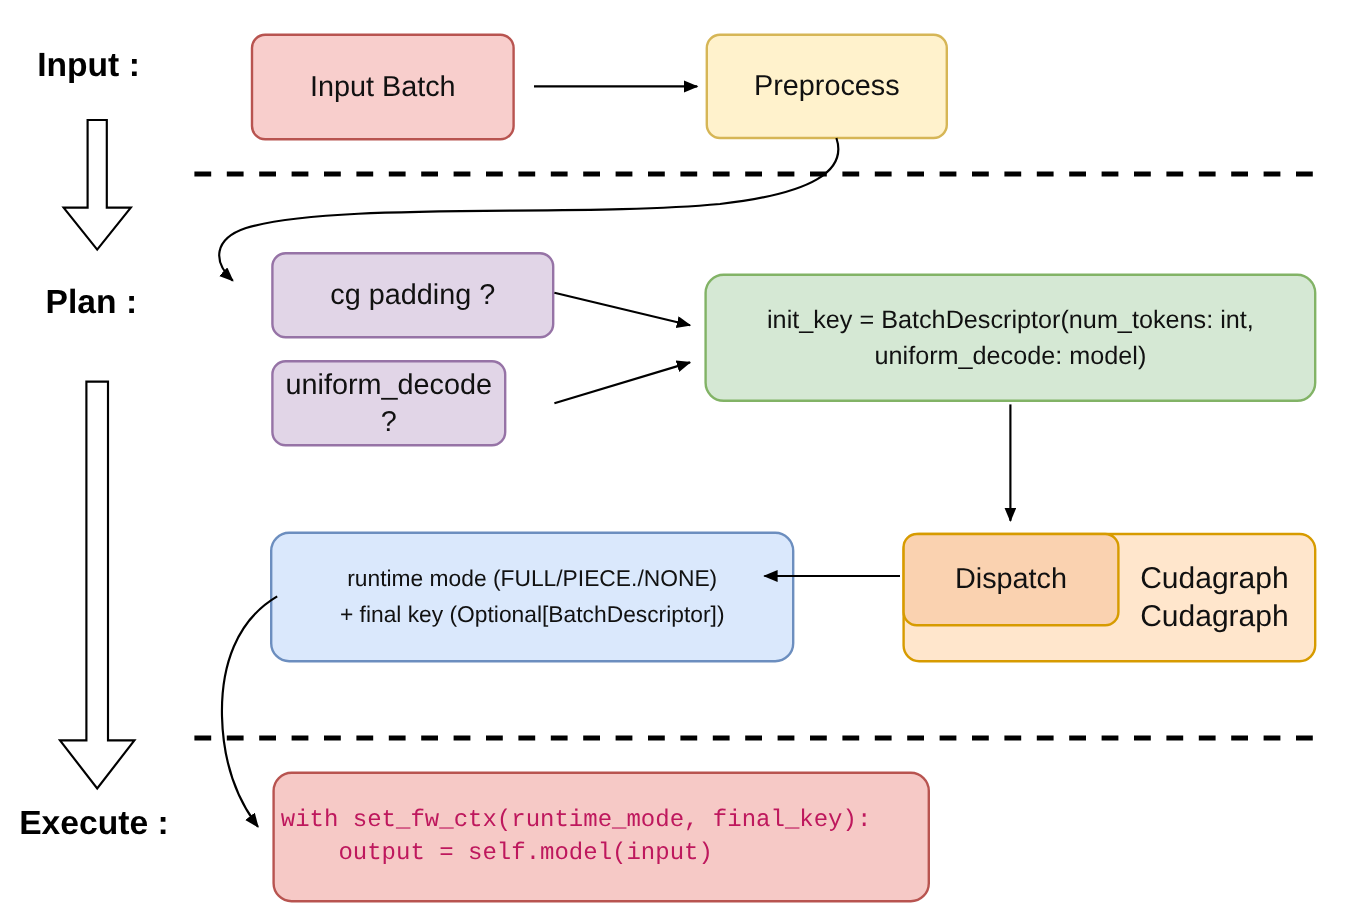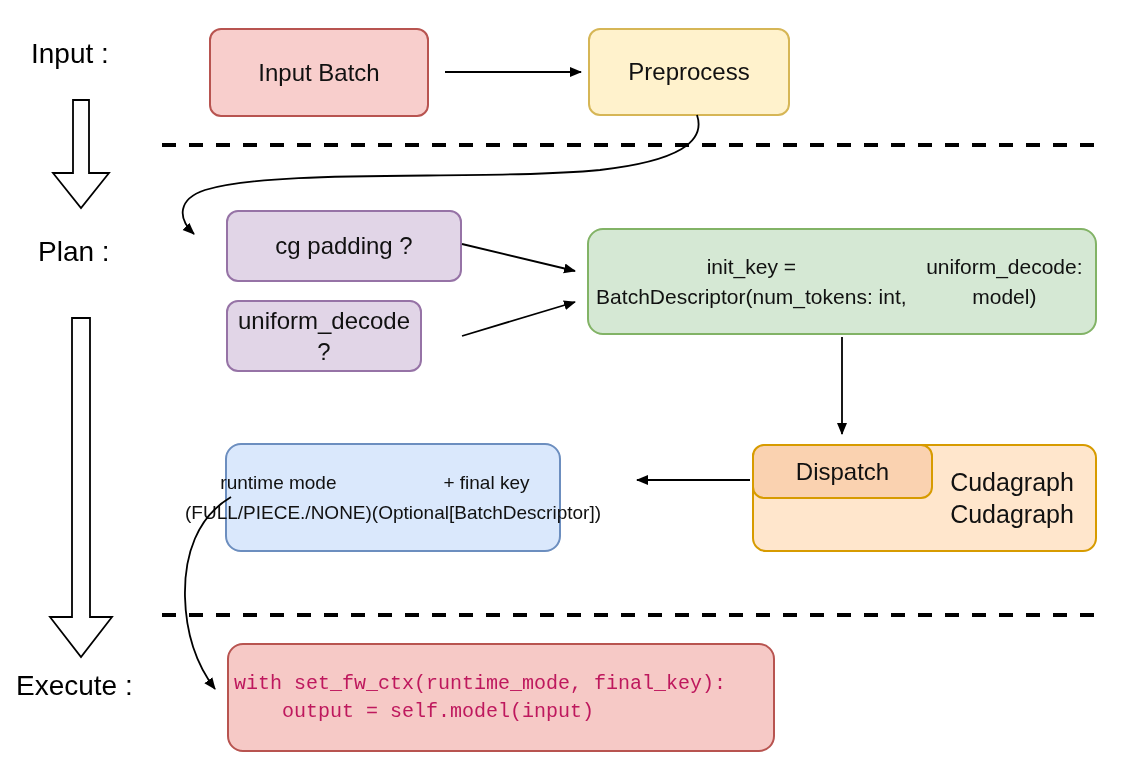--- a/index.html
+++ b/index.html
@@ -1,39 +1,39 @@
 <!DOCTYPE html>
 <html><head>
 <meta charset="utf-8">
 <style>
   html,body{margin:0;padding:0;background:#ffffff;}
   .canvas{
     position:relative;width:1142px;height:770px;background:#ffffff;overflow:hidden;
     font-family:"Liberation Sans",sans-serif;color:#111;
   }
-  .stage{position:absolute;font-weight:normal;font-size:28px;color:#000;white-space:nowrap;}
+  .stage{position:absolute;font-weight:bold;font-size:28px;color:#000;white-space:nowrap;}
   #lbl-input{left:31px;top:38px;}
   #lbl-plan{left:38px;top:236px;text-align:right;}
   #lbl-execute{left:16px;top:670px;}
 
   .node{
     position:absolute;box-sizing:border-box;display:flex;align-items:center;justify-content:center;
     text-align:center;border-radius:12px;line-height:1.3;
   }
-  .two-line{align-items:center;}
+  .two-line{flex-direction:column;align-items:center;}
 
   #input-batch{left:209px;top:28px;width:220px;height:89px;background:#f8cecc;border:2px solid #b85450;font-size:24px;}
   #preprocess{left:588px;top:28px;width:202px;height:88px;background:#fff2cc;border:2px solid #d6b656;font-size:24px;}
   #cg-padding{left:226px;top:210px;width:236px;height:72px;background:#e1d5e7;border:2px solid #9673a6;font-size:24px;}
   #uniform-decode{left:226px;top:300px;width:196px;height:72px;background:#e1d5e7;border:2px solid #9673a6;font-size:24px;}
   #init-key{left:587px;top:228px;width:510px;height:107px;background:#d5e8d4;border:2px solid #82b366;font-size:21px;border-radius:16px;line-height:1.4;}
   #cudagraph-dispatcher{left:752px;top:444px;width:345px;height:108px;background:#ffe6cc;border:2px solid #d79b00;border-radius:14px;justify-content:flex-end;padding-left:33px;}
   #cudagraph-label{width:166px;display:flex;flex-direction:column;align-items:center;justify-content:center;font-size:25px;line-height:1.28;}
-  #dispatch{left:752px;top:444px;width:181px;height:55px;background:#fad2b0;border:2px solid #d79b00;font-size:24px;}
-  #runtime-mode{left:225px;top:443px;width:336px;height:109px;background:#dae8fc;border:2px solid #6c8ebf;font-size:19px;border-radius:16px;line-height:1.55;}
+  #dispatch{left:752px;top:444px;width:181px;height:78px;background:#fad2b0;border:2px solid #d79b00;font-size:24px;}
+  #runtime-mode{left:225px;top:443px;width:437px;height:109px;background:#dae8fc;border:2px solid #6c8ebf;font-size:19px;border-radius:16px;line-height:1.55;}
   #execute-code{
     left:227px;top:643px;width:548px;height:109px;background:#f6c9c6;border:2px solid #b85450;border-radius:16px;
     font-family:"Liberation Mono",monospace;font-size:20px;color:#be185d;
     align-items:flex-start;justify-content:center;flex-direction:column;padding-left:5px;line-height:1.4;text-align:left;
   }
   .pre{white-space:pre;}
   svg.connectors{position:absolute;left:0;top:0;pointer-events:none;z-index:5;}
 </style>
 </head>
 <body>

